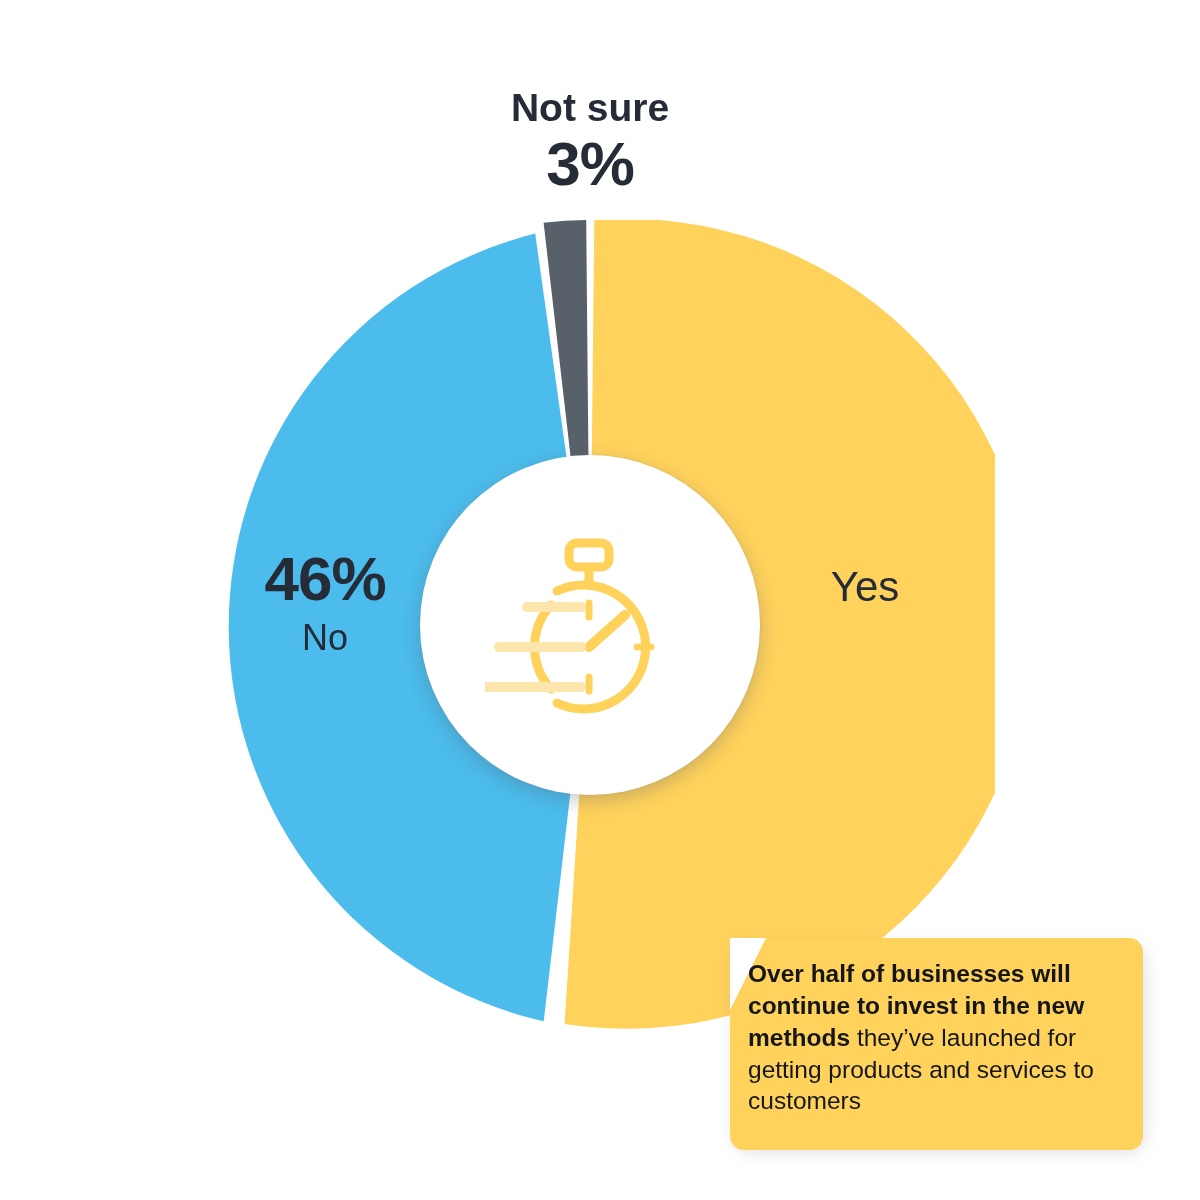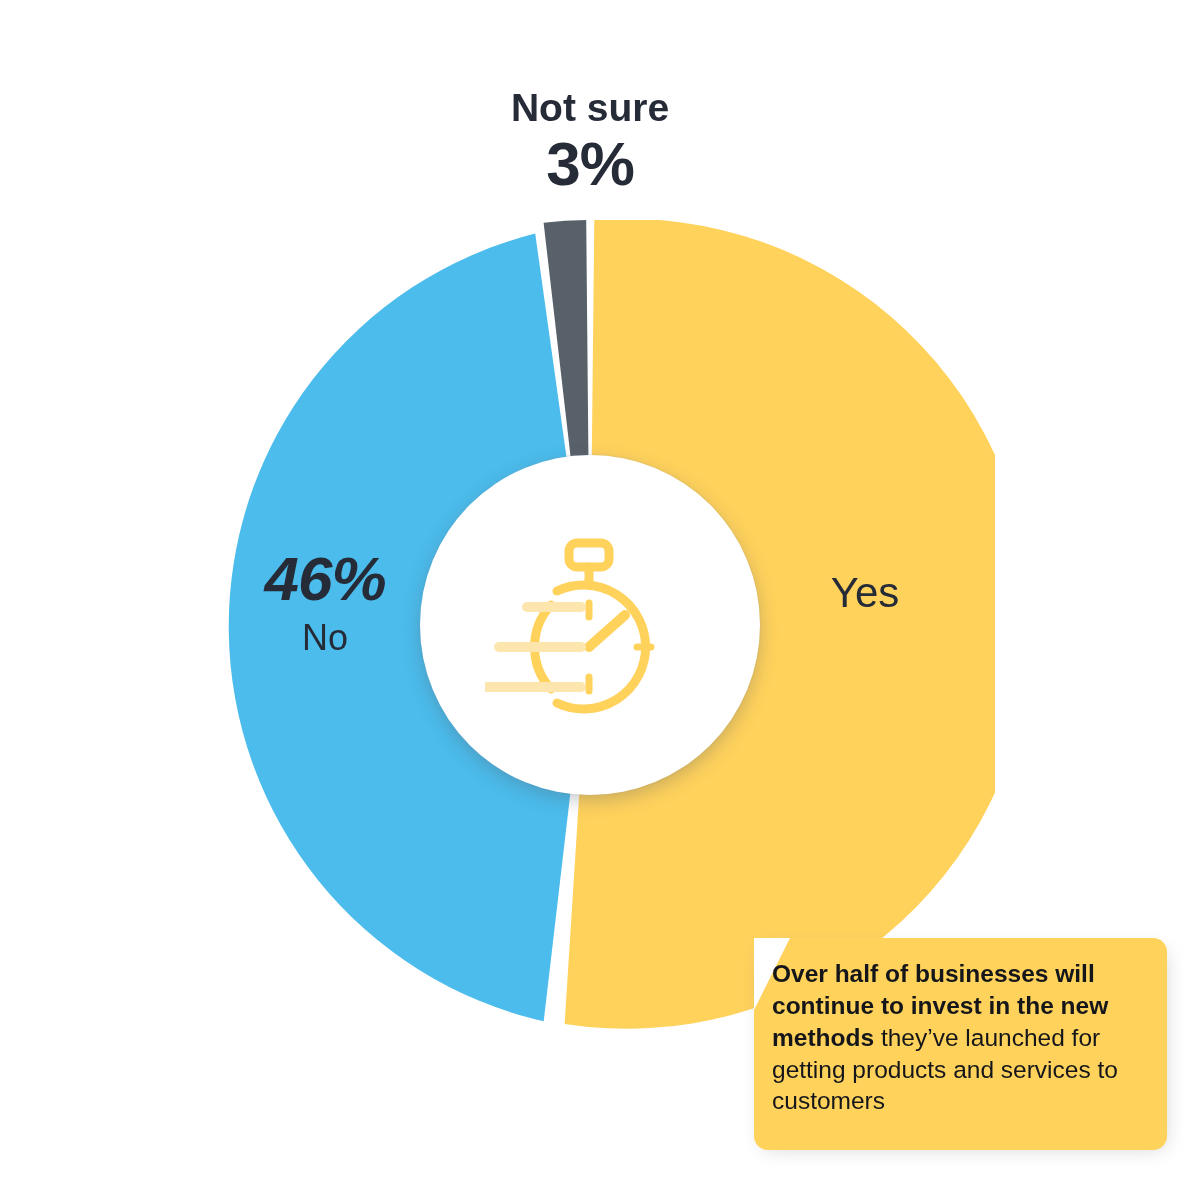--- a/index.html
+++ b/index.html
@@ -83,35 +83,35 @@
   }
   #label-notsure .pct {
     font-size: 62px;
   }
 
   #label-no {
     left: 180px;
     top: 548px;
     width: 290px;
   }
-  #label-no .pct { font-size: 62px; font-style: italic; }
+  #label-no .pct { font-size: 62px; }
   #label-no .nm  { font-size: 36px; margin-top: 10px; }
 
   #label-yes {
     left: 720px;
     top: 556px;
     width: 290px;
   }
   #label-yes .pct { font-size: 66px; }
-  #label-yes .nm  { font-size: 42px; margin-top: 16px; }
+  #label-yes .nm  { font-size: 42px; margin-top: 10px; }
 
   
   .callout {
     position: absolute;
-    left: 754px;
+    left: 730px;
     top: 938px;
     width: 413px;
     height: 212px;
   }
   .callout-shadow {
     position: absolute;
     left: 6px; top: 10px;
     width: 407px; height: 202px;
     border-radius: 14px;
     background: rgba(120,120,125,0.28);

